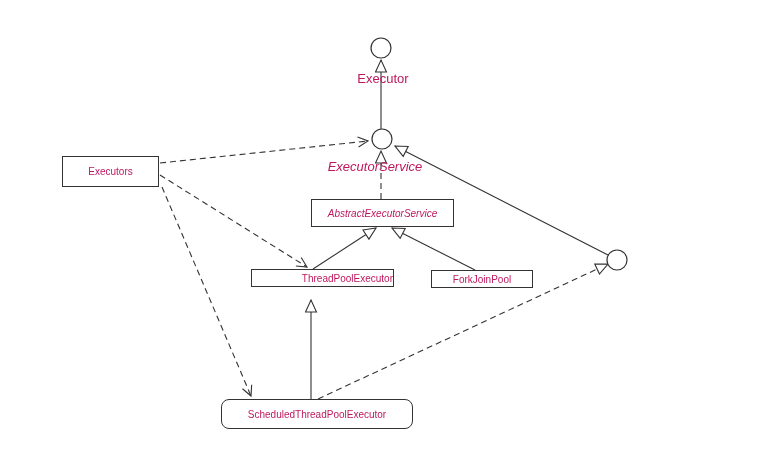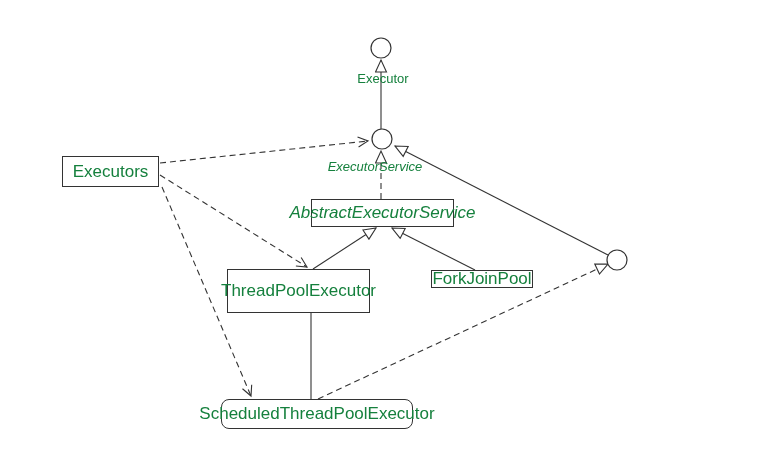--- a/index.html
+++ b/index.html
@@ -1,30 +1,30 @@
 <!DOCTYPE html>
 <html><head>
 <meta charset="utf-8">
 <style>
   html,body{margin:0;padding:0;background:#ffffff;}
   .canvas{
     position:relative;
     width:757px;height:456px;
     background:#ffffff;
     font-family:"Liberation Sans","DejaVu Sans",sans-serif;
-    color:#15803d;
+    color:#be185d;
     overflow:hidden;
   }
   svg.wires{position:absolute;left:0;top:0;width:757px;height:456px;}
   .uml-box{
     position:absolute;
     border:1px solid #333333;
     background:#ffffff;
     display:flex;align-items:center;justify-content:center;
-    font-size:17px;
+    font-size:10px;
     white-space:nowrap;
     box-sizing:border-box;
   }
   .uml-box.abstract span{font-style:italic;}
   .if-label{
     position:absolute;
     font-size:13px;
     white-space:nowrap;
     transform:translateX(-50%);
   }
@@ -65,21 +65,21 @@
   <div class="if-label" style="left:375px;top:159px;font-style:italic;">ExecutorService</div>
 
   <div class="uml-box" style="left:62px;top:156px;width:97px;height:31px;">
     <span>Executors</span>
   </div>
 
   <div class="uml-box abstract" style="left:311px;top:199px;width:143px;height:28px;">
     <span>AbstractExecutorService</span>
   </div>
 
-  <div class="uml-box" style="left:227px;top:269px;width:143px;height:44px;">
+  <div class="uml-box" style="left:251px;top:269px;width:143px;height:18px;justify-content:flex-end;">
     <span>ThreadPoolExecutor</span>
   </div>
 
   <div class="uml-box" style="left:431px;top:270px;width:102px;height:18px;">
     <span>ForkJoinPool</span>
   </div>
 
   <div class="uml-box" style="left:221px;top:399px;width:192px;height:30px;border-radius:8px;">
     <span>ScheduledThreadPoolExecutor</span>
   </div>

